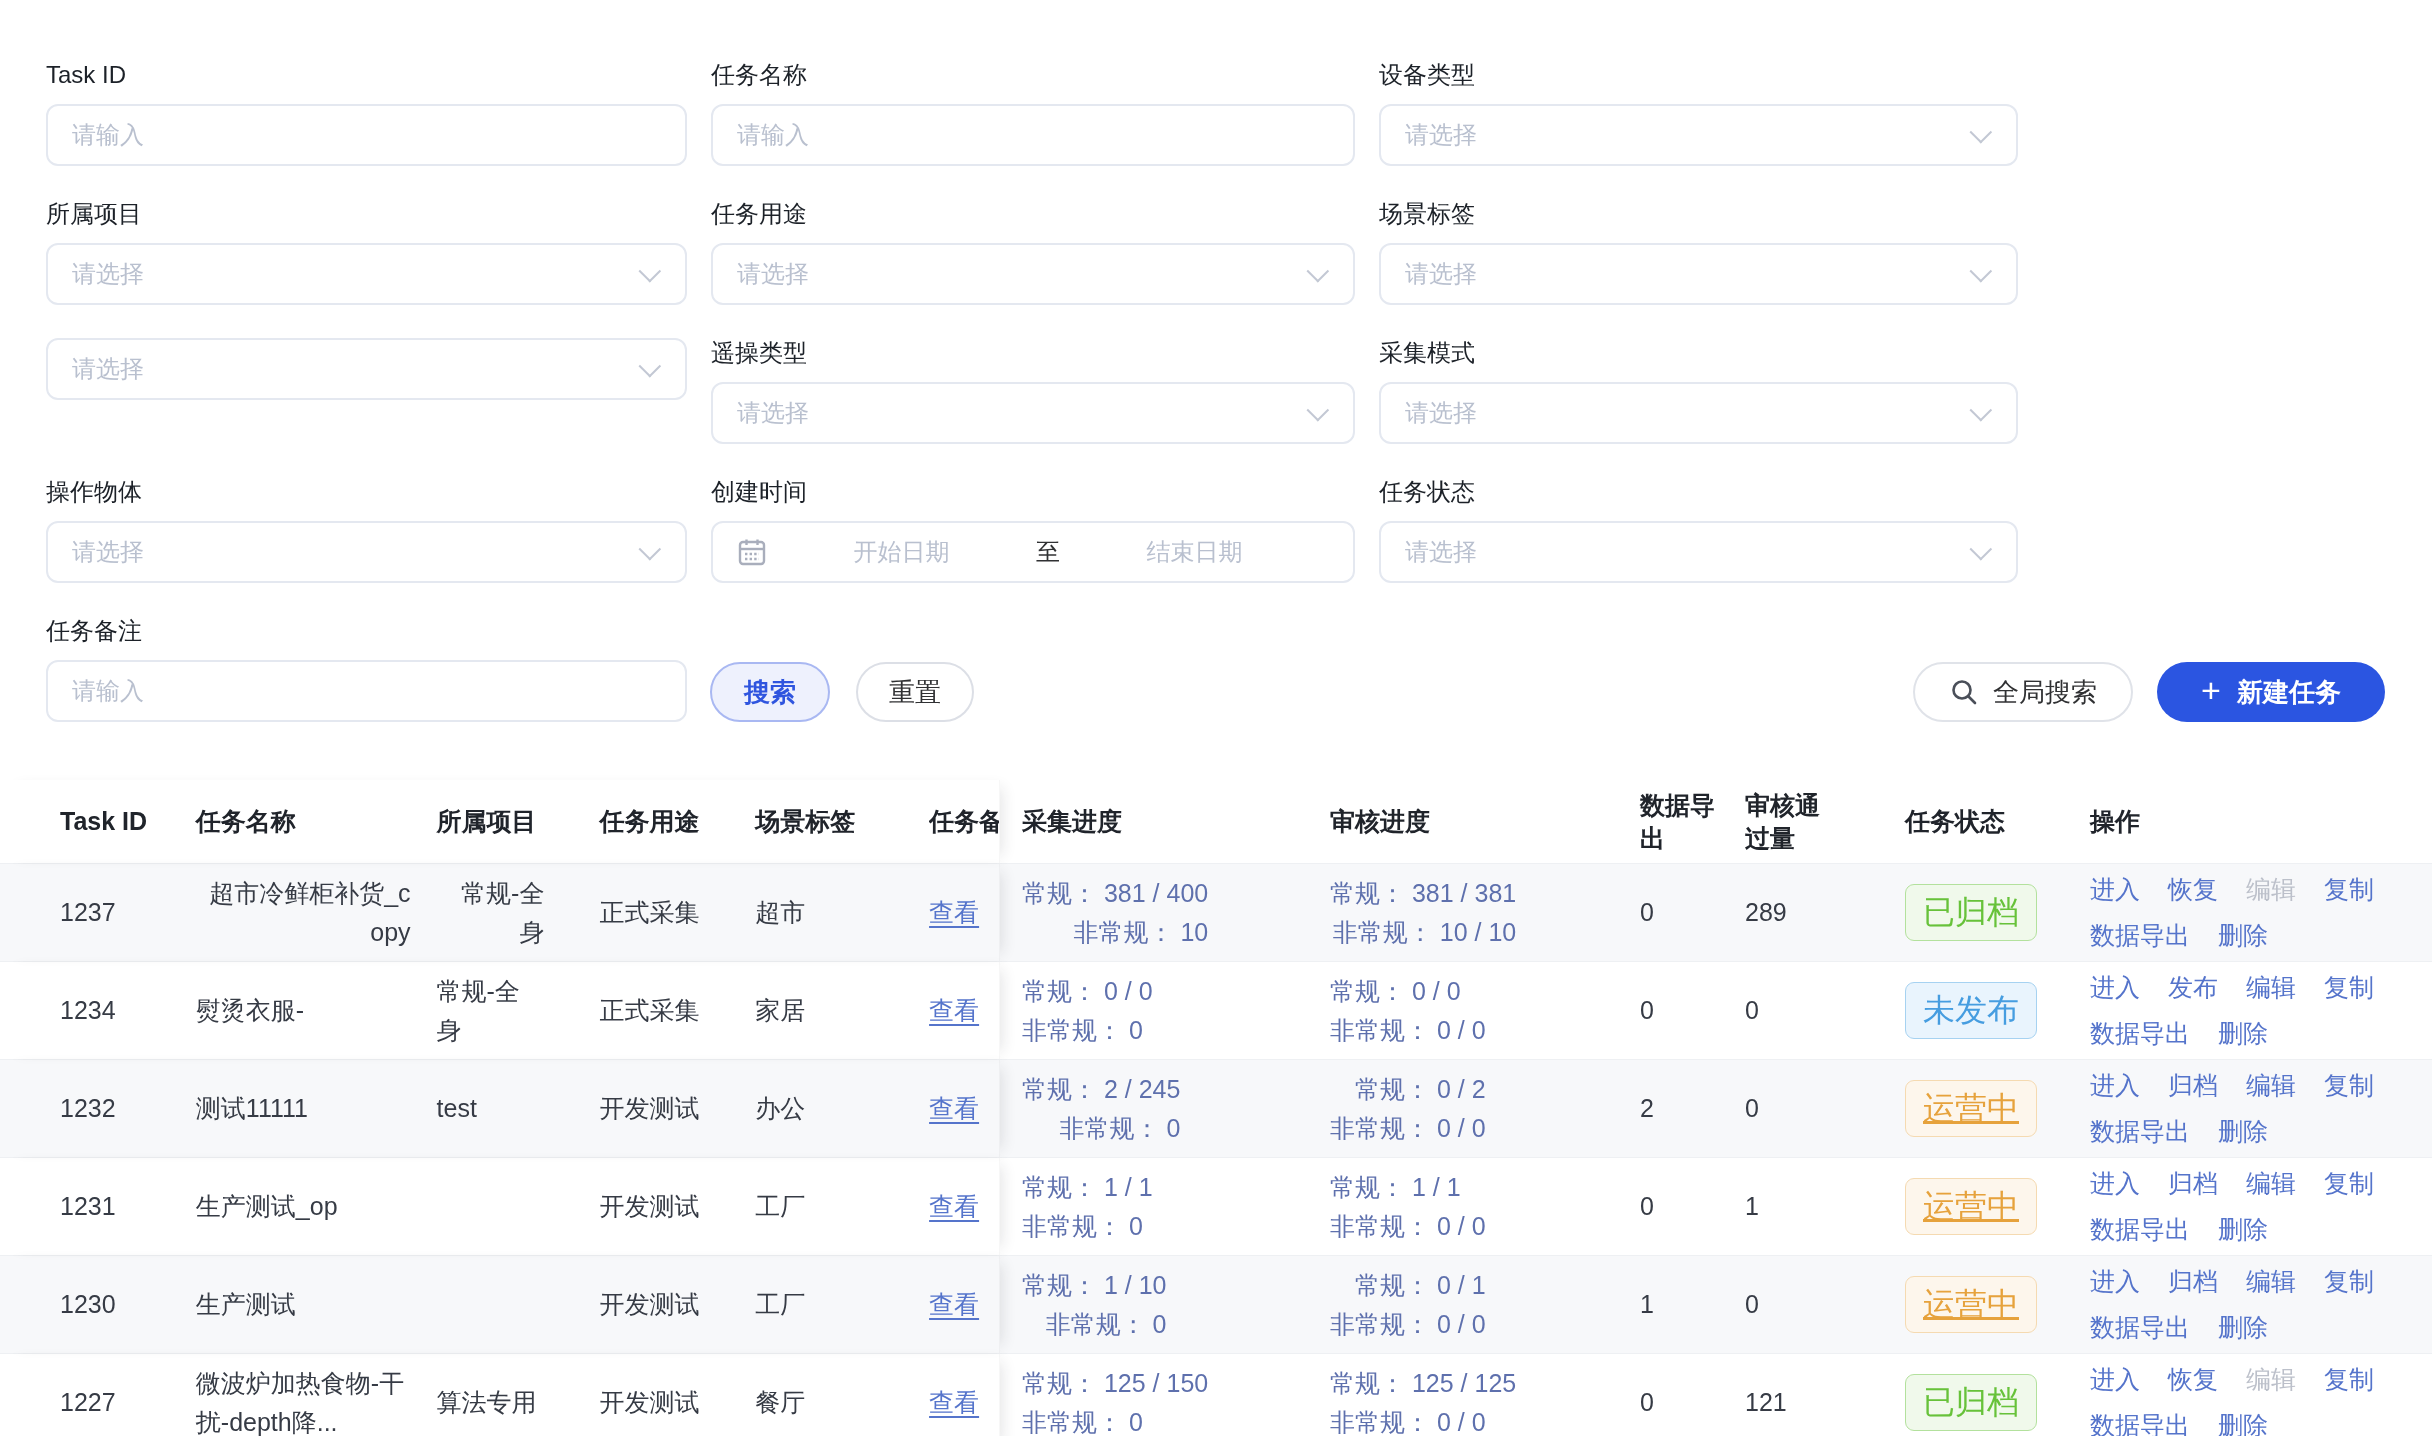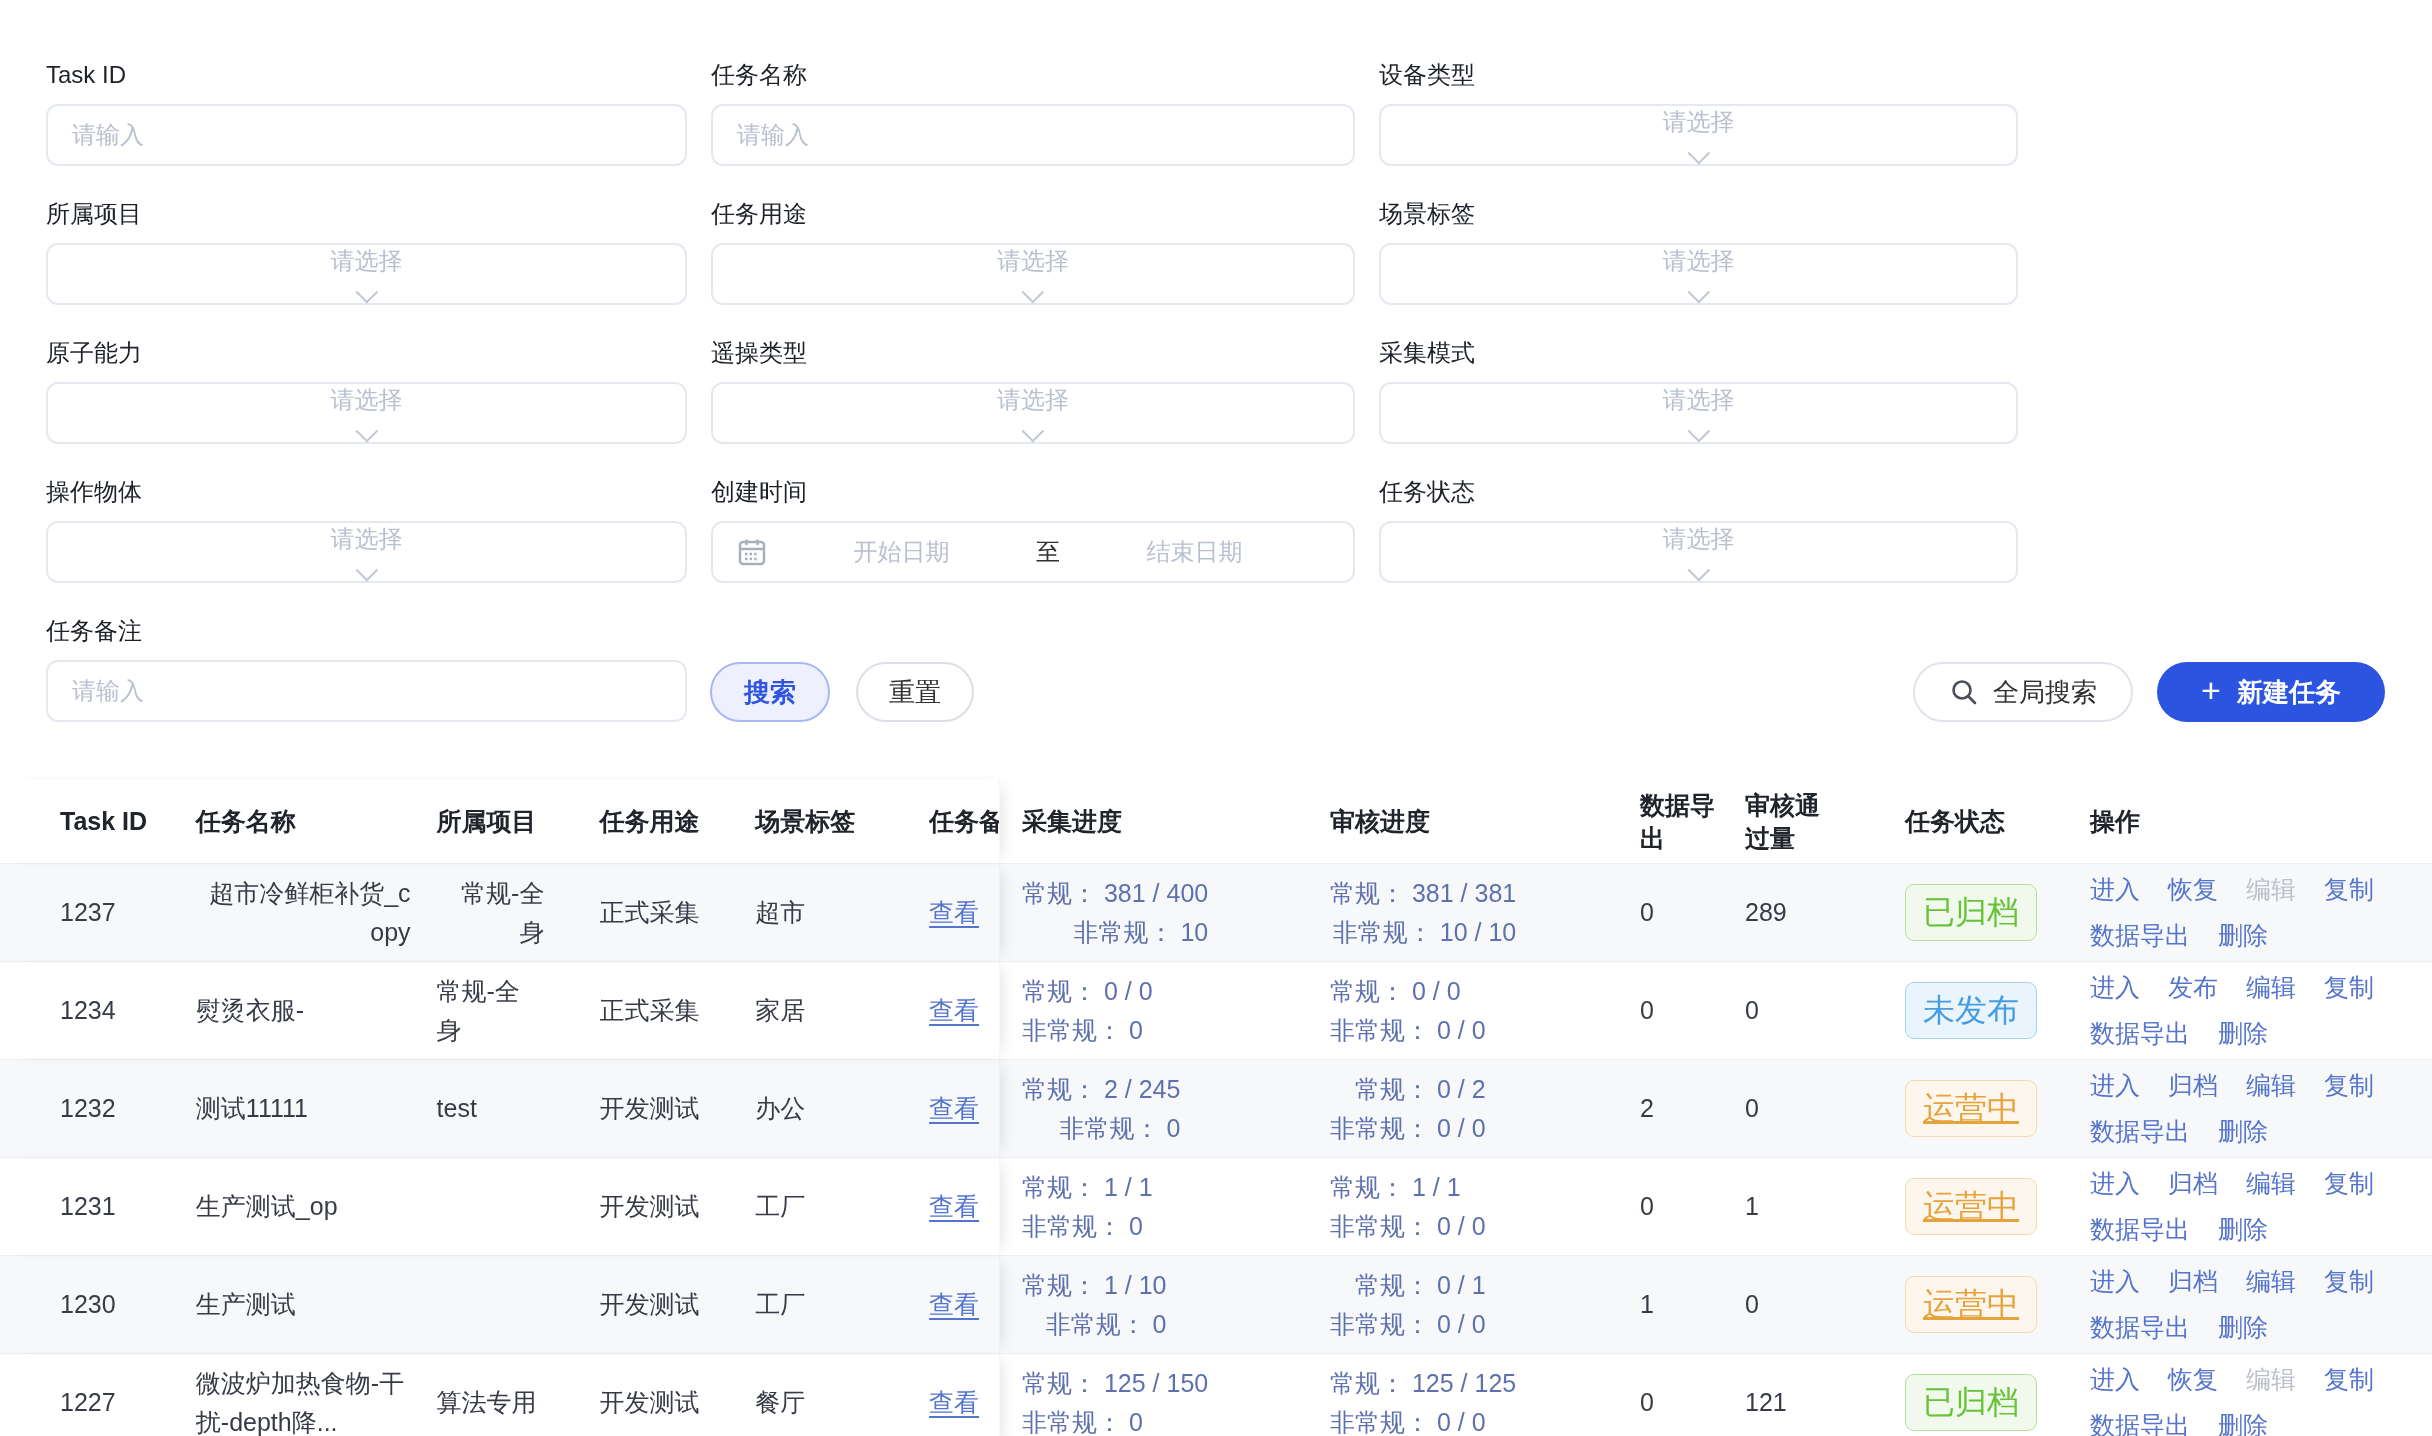--- a/index.html
+++ b/index.html
@@ -8,21 +8,21 @@
   .page { width:2432px; height:1436px; padding-top:60px; position:relative; }
 
   
   .filters { margin-left:46px; display:grid; grid-template-columns:641px 644px 639px;
     column-gap:24px; row-gap:33px; }
   .flabel { font-size:24px; color:#1c2128; line-height:30px; margin-bottom:14px; }
   .control { height:62px; border:2px solid #e4e8f0; border-radius:12px; background:#fff;
     display:flex; align-items:center; position:relative; }
   input.control { width:100%; padding:0 24px; font-size:24px; color:#33373f; outline:none; }
   input.control::placeholder { color:#b9c0cf; }
-  .select { padding:0 24px; cursor:pointer;flex-direction:column; }
+  .select { padding:0 24px; cursor:pointer; }
   .ph { font-size:24px; color:#b9c0cf; flex:1; }
   .chev { width:16px; height:16px; border-right:2.5px solid #c3c8d4; border-bottom:2.5px solid #c3c8d4;
     transform:rotate(45deg) translateY(-4px); margin-right:6px; }
   .daterange { padding:0 24px; }
   .dr-ph { font-size:24px; color:#b9c0cf; flex:1; text-align:center; }
   .dr-sep { font-size:24px; color:#303133; }
   .cal { width:30px; height:30px; flex:0 0 30px; }
 
   
   .actions-row { margin:33px 47px 0 46px; display:flex; align-items:flex-end; }
@@ -114,21 +114,20 @@
     </div>
     <div>
       <div class="flabel">场景标签</div>
       <div class="control select">
         <span class="ph">请选择</span>
         <span class="chev"></span>
       </div>
     </div>
 
     <div>
-      <div class="flabel">原子能力</div>
       <div class="control select">
         <span class="ph">请选择</span>
         <span class="chev"></span>
       </div>
     </div>
     <div>
       <div class="flabel">遥操类型</div>
       <div class="control select">
         <span class="ph">请选择</span>
         <span class="chev"></span>

